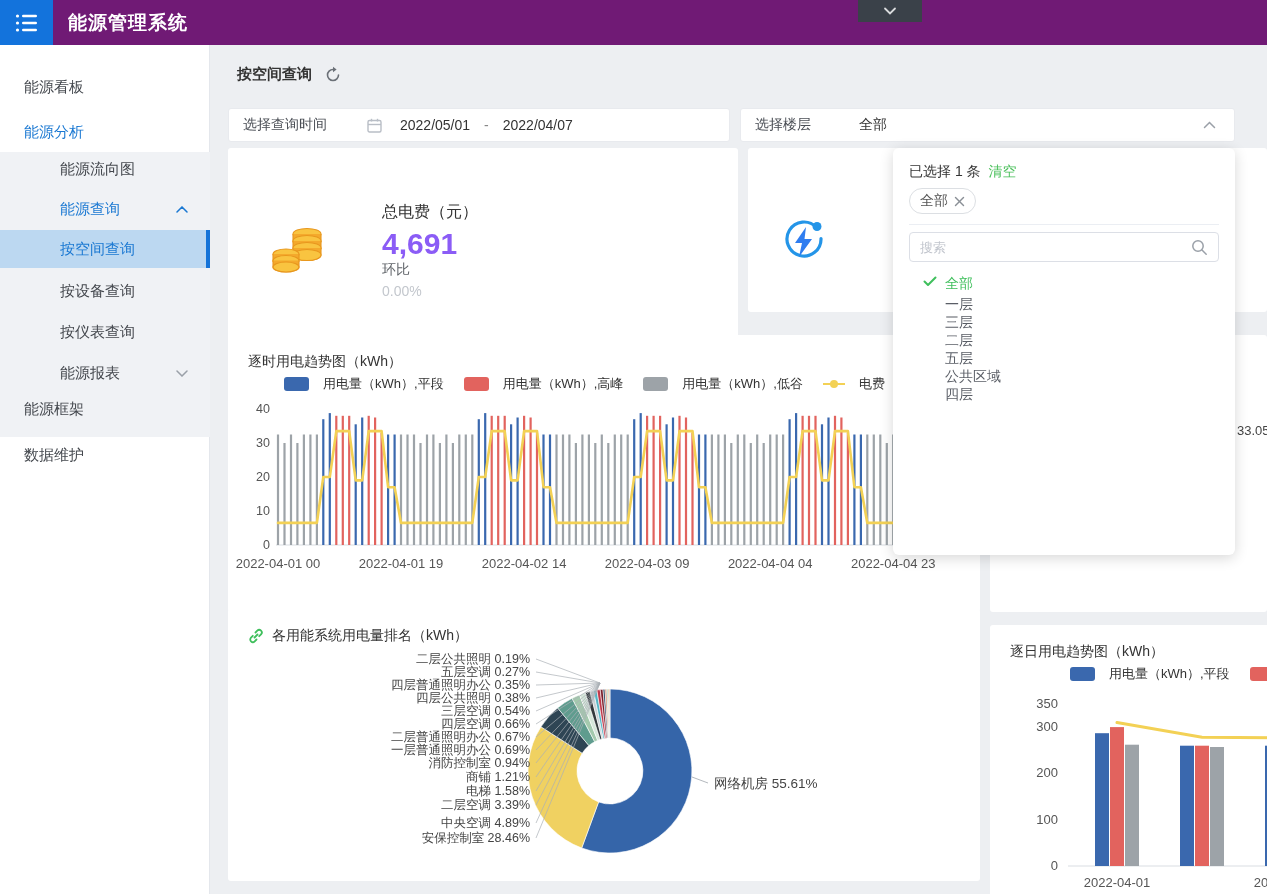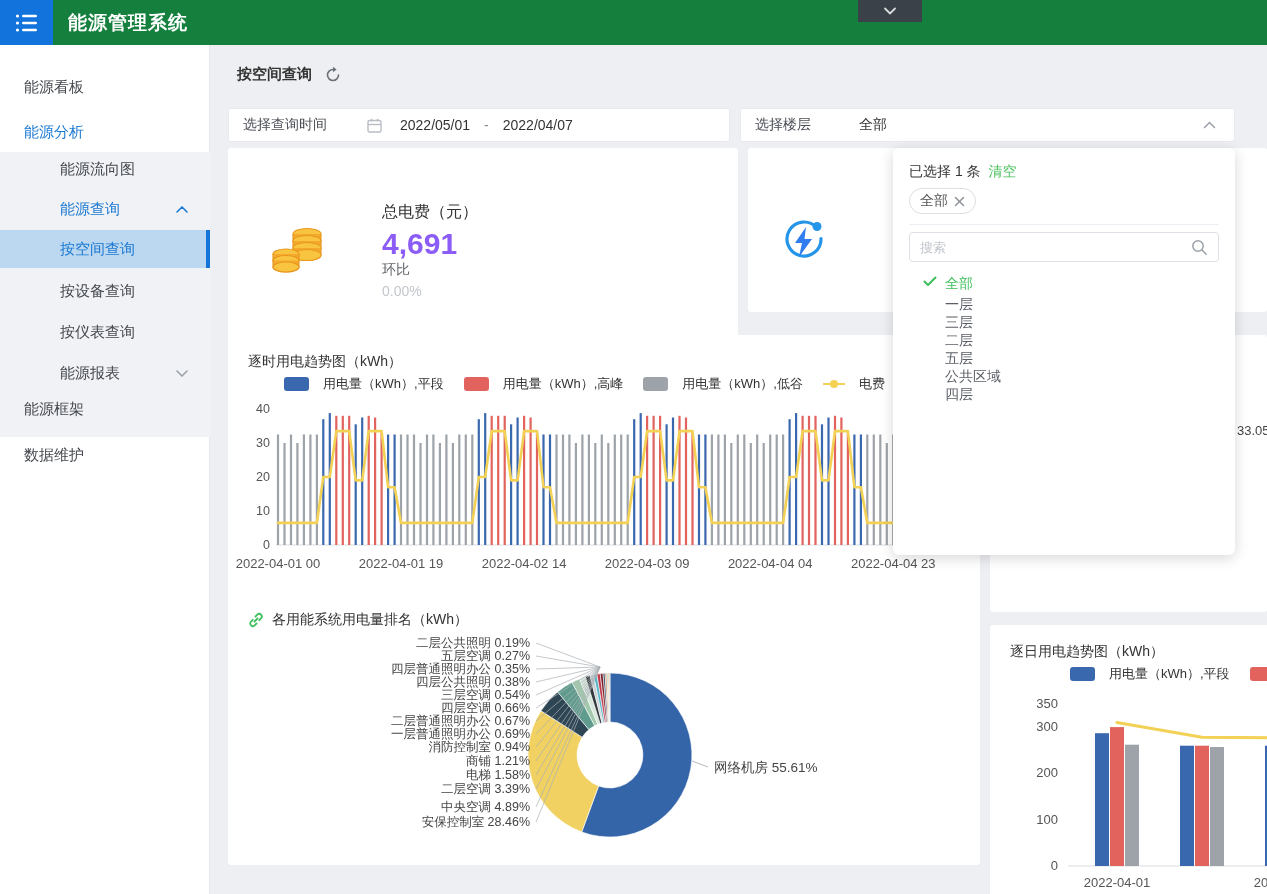--- a/index.html
+++ b/index.html
@@ -1,20 +1,20 @@
 <!DOCTYPE html>
 <html><head>
 <meta charset="utf-8">
 <style>
   * { margin:0; padding:0; box-sizing:border-box; }
   html,body { width:1267px; height:894px; overflow:hidden; background:#edeff2;
     font-family:"Liberation Sans","DejaVu Sans",sans-serif; }
 
   
-  #header { position:absolute; left:0; top:0; width:1267px; height:45px; background:#15803d; z-index:10; }
+  #header { position:absolute; left:0; top:0; width:1267px; height:45px; background:#701a75; z-index:10; }
   #menu-square { position:absolute; left:0; top:0; width:53px; height:45px; background:#1373dc;
     display:flex; align-items:center; justify-content:center; cursor:pointer; }
   #app-title { position:absolute; left:68px; top:10px; color:#fff; font-size:19px; font-weight:bold; letter-spacing:1px; }
   #hdr-drop { position:absolute; left:858px; top:0; width:64px; height:22px; background:#3a4149;
     display:flex; align-items:center; justify-content:center; cursor:pointer; }
 
   
   #sidebar { position:absolute; left:0; top:45px; width:210px; height:849px; background:#fff;
     border-right:1px solid #e4e7ec; z-index:5; }
   .nav-item { position:absolute; left:0; width:210px; height:40px; display:flex; align-items:center;
@@ -344,21 +344,21 @@
         <text x="419.14285714285717" y="233" text-anchor="middle" font-size="13" fill="#555">2022-04-03 09</text>
         <text x="542.1904761904761" y="233" text-anchor="middle" font-size="13" fill="#555">2022-04-04 04</text>
         <text x="665.2380952380952" y="233" text-anchor="middle" font-size="13" fill="#555">2022-04-04 23</text>
       </svg>
   </div>
 
   <div class="card" style="left:780px;top:290px;width:277px;height:277px;overflow:hidden">
     <span style="position:absolute;left:247px;top:88px;font-size:13px;color:#444">33.05</span>
   </div>
 
-  <div class="card" style="left:18px;top:548px;width:752px;height:272px;overflow:hidden">
+  <div class="card" style="left:18px;top:564px;width:752px;height:272px;overflow:hidden">
     <div class="chart-title" style="display:flex;align-items:center;gap:8px">
       <svg width="16" height="16" viewBox="0 0 16 16">
         <g stroke="#3fbf5c" stroke-width="1.8" fill="none" stroke-linecap="round">
           <path d="M6.5 9.5 L 9.5 6.5"></path>
           <path d="M7.5 4.5 l 1.8 -1.8 a 2.6 2.6 0 0 1 3.7 3.7 L 11.2 8.2"></path>
           <path d="M8.5 11.5 l -1.8 1.8 a 2.6 2.6 0 0 1 -3.7 -3.7 L 4.8 7.8"></path>
         </g>
       </svg>
       <span>各用能系统用电量排名（kWh）</span>
     </div>

